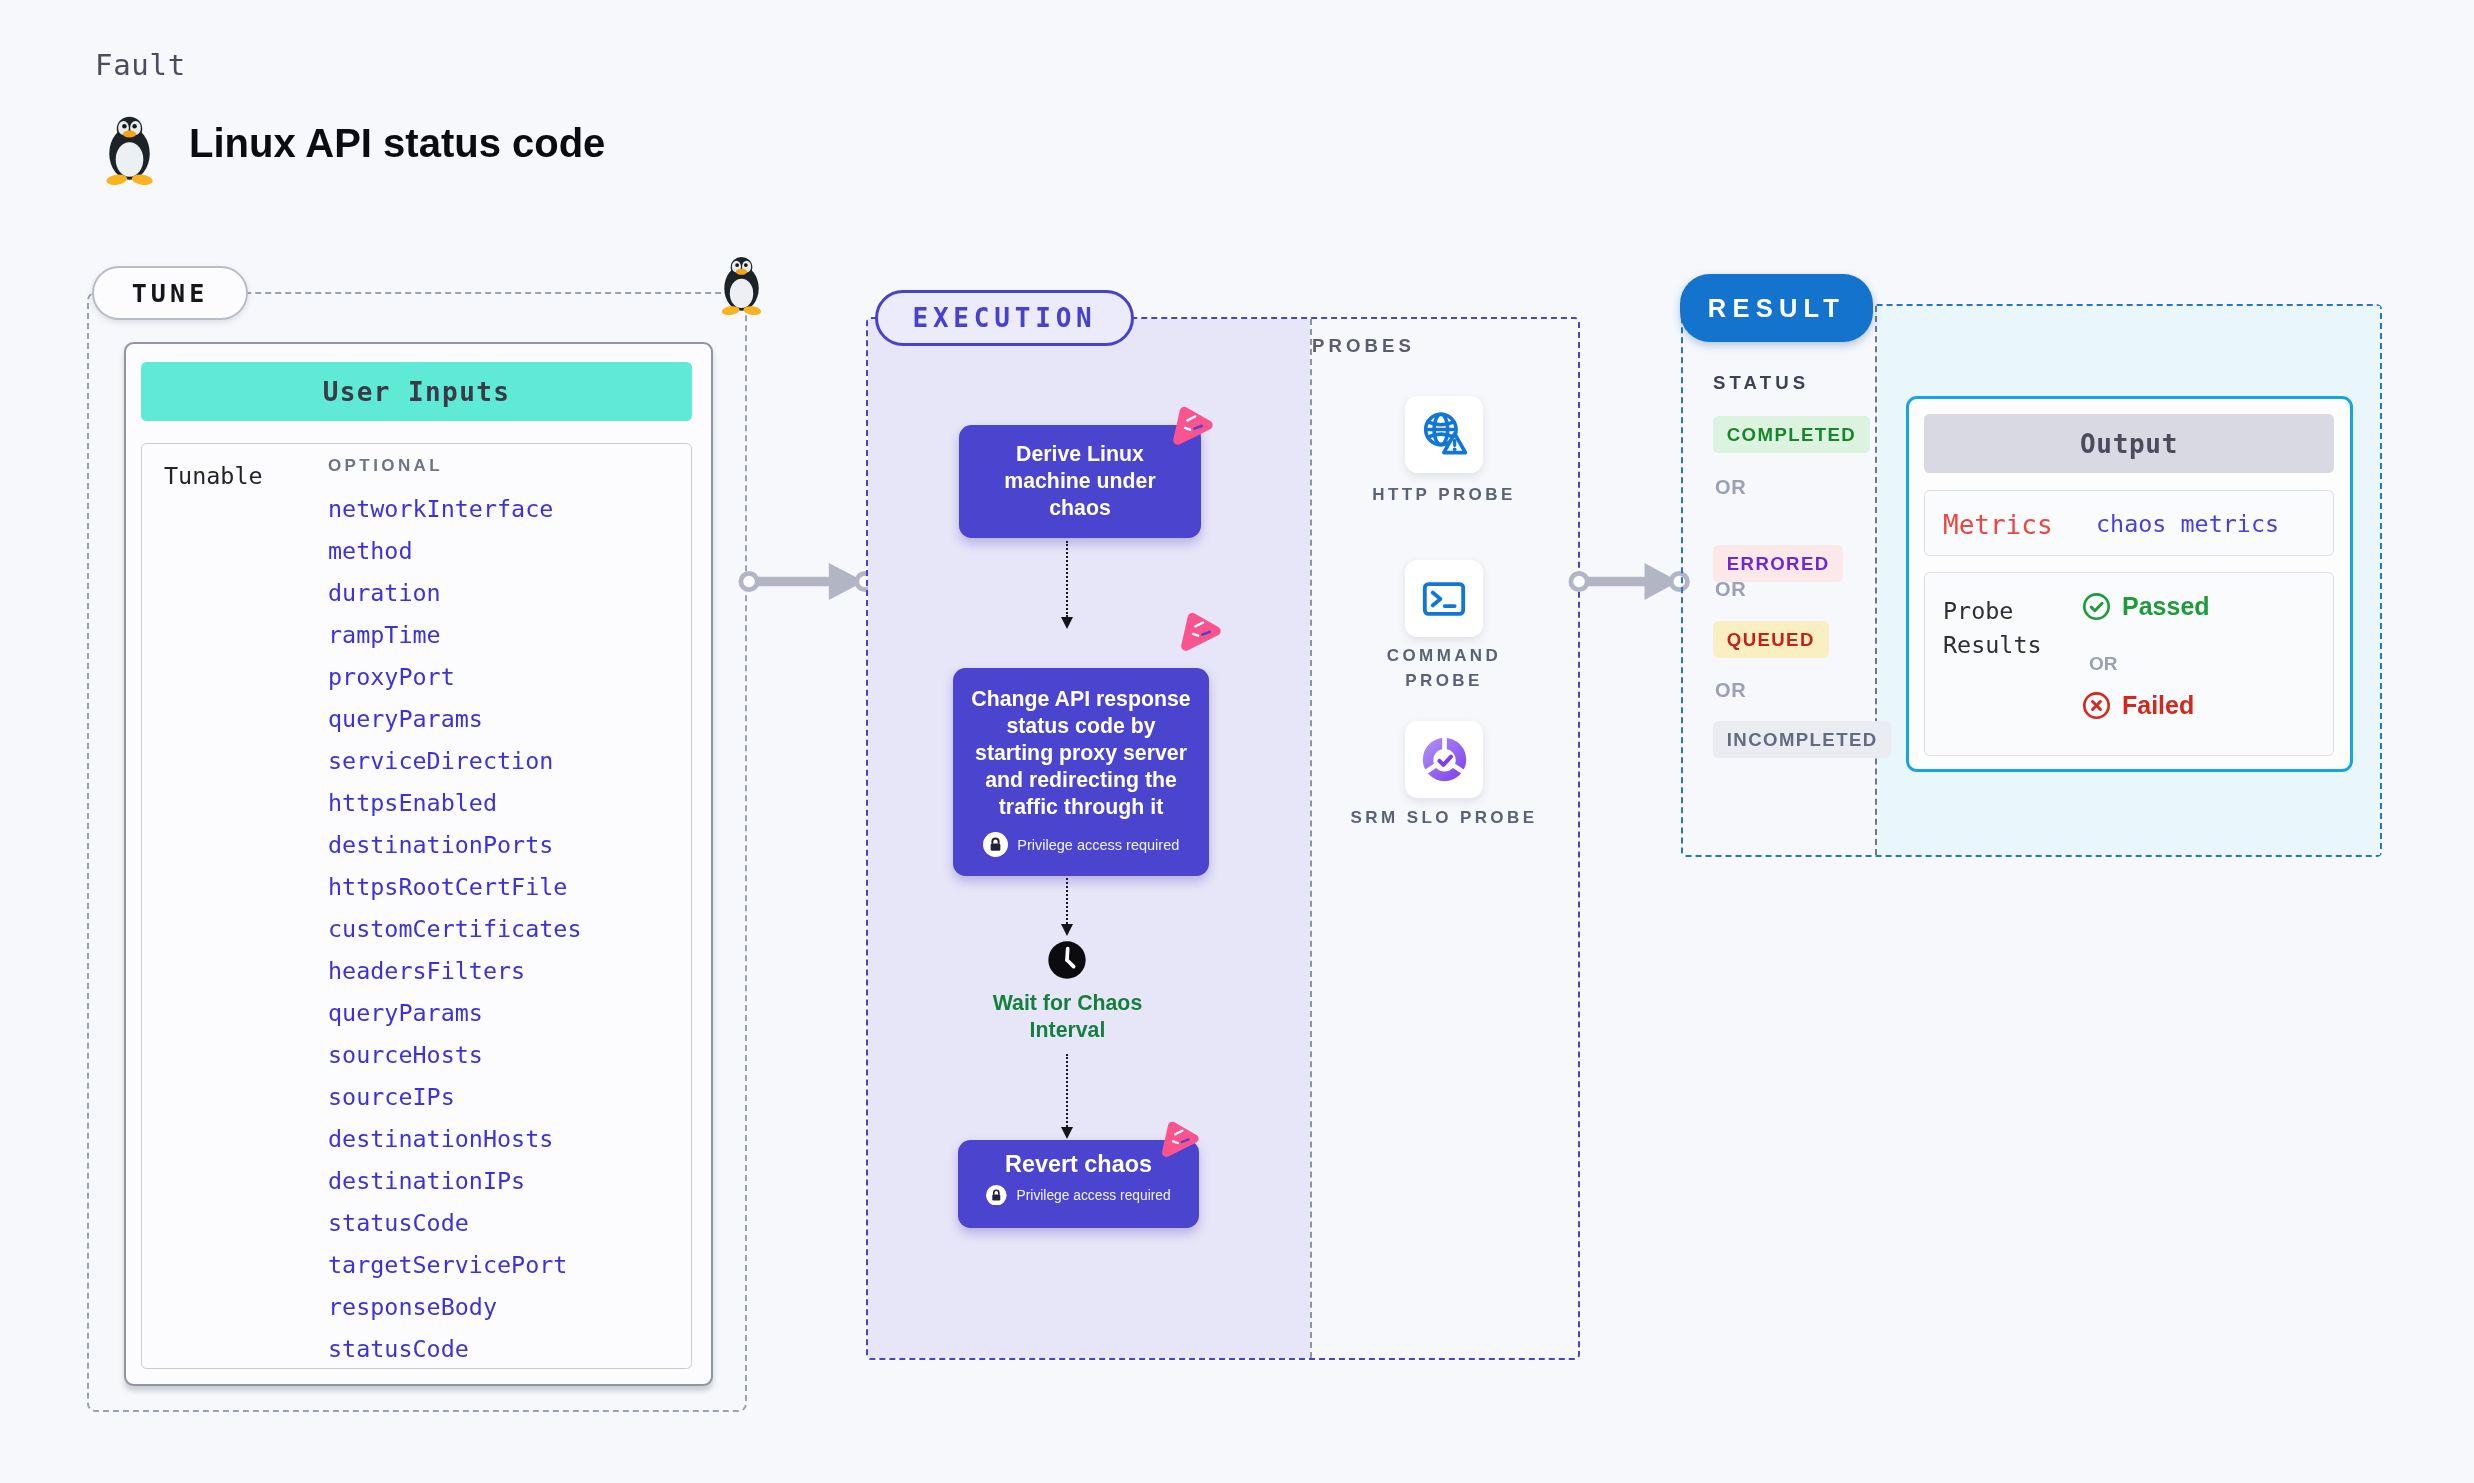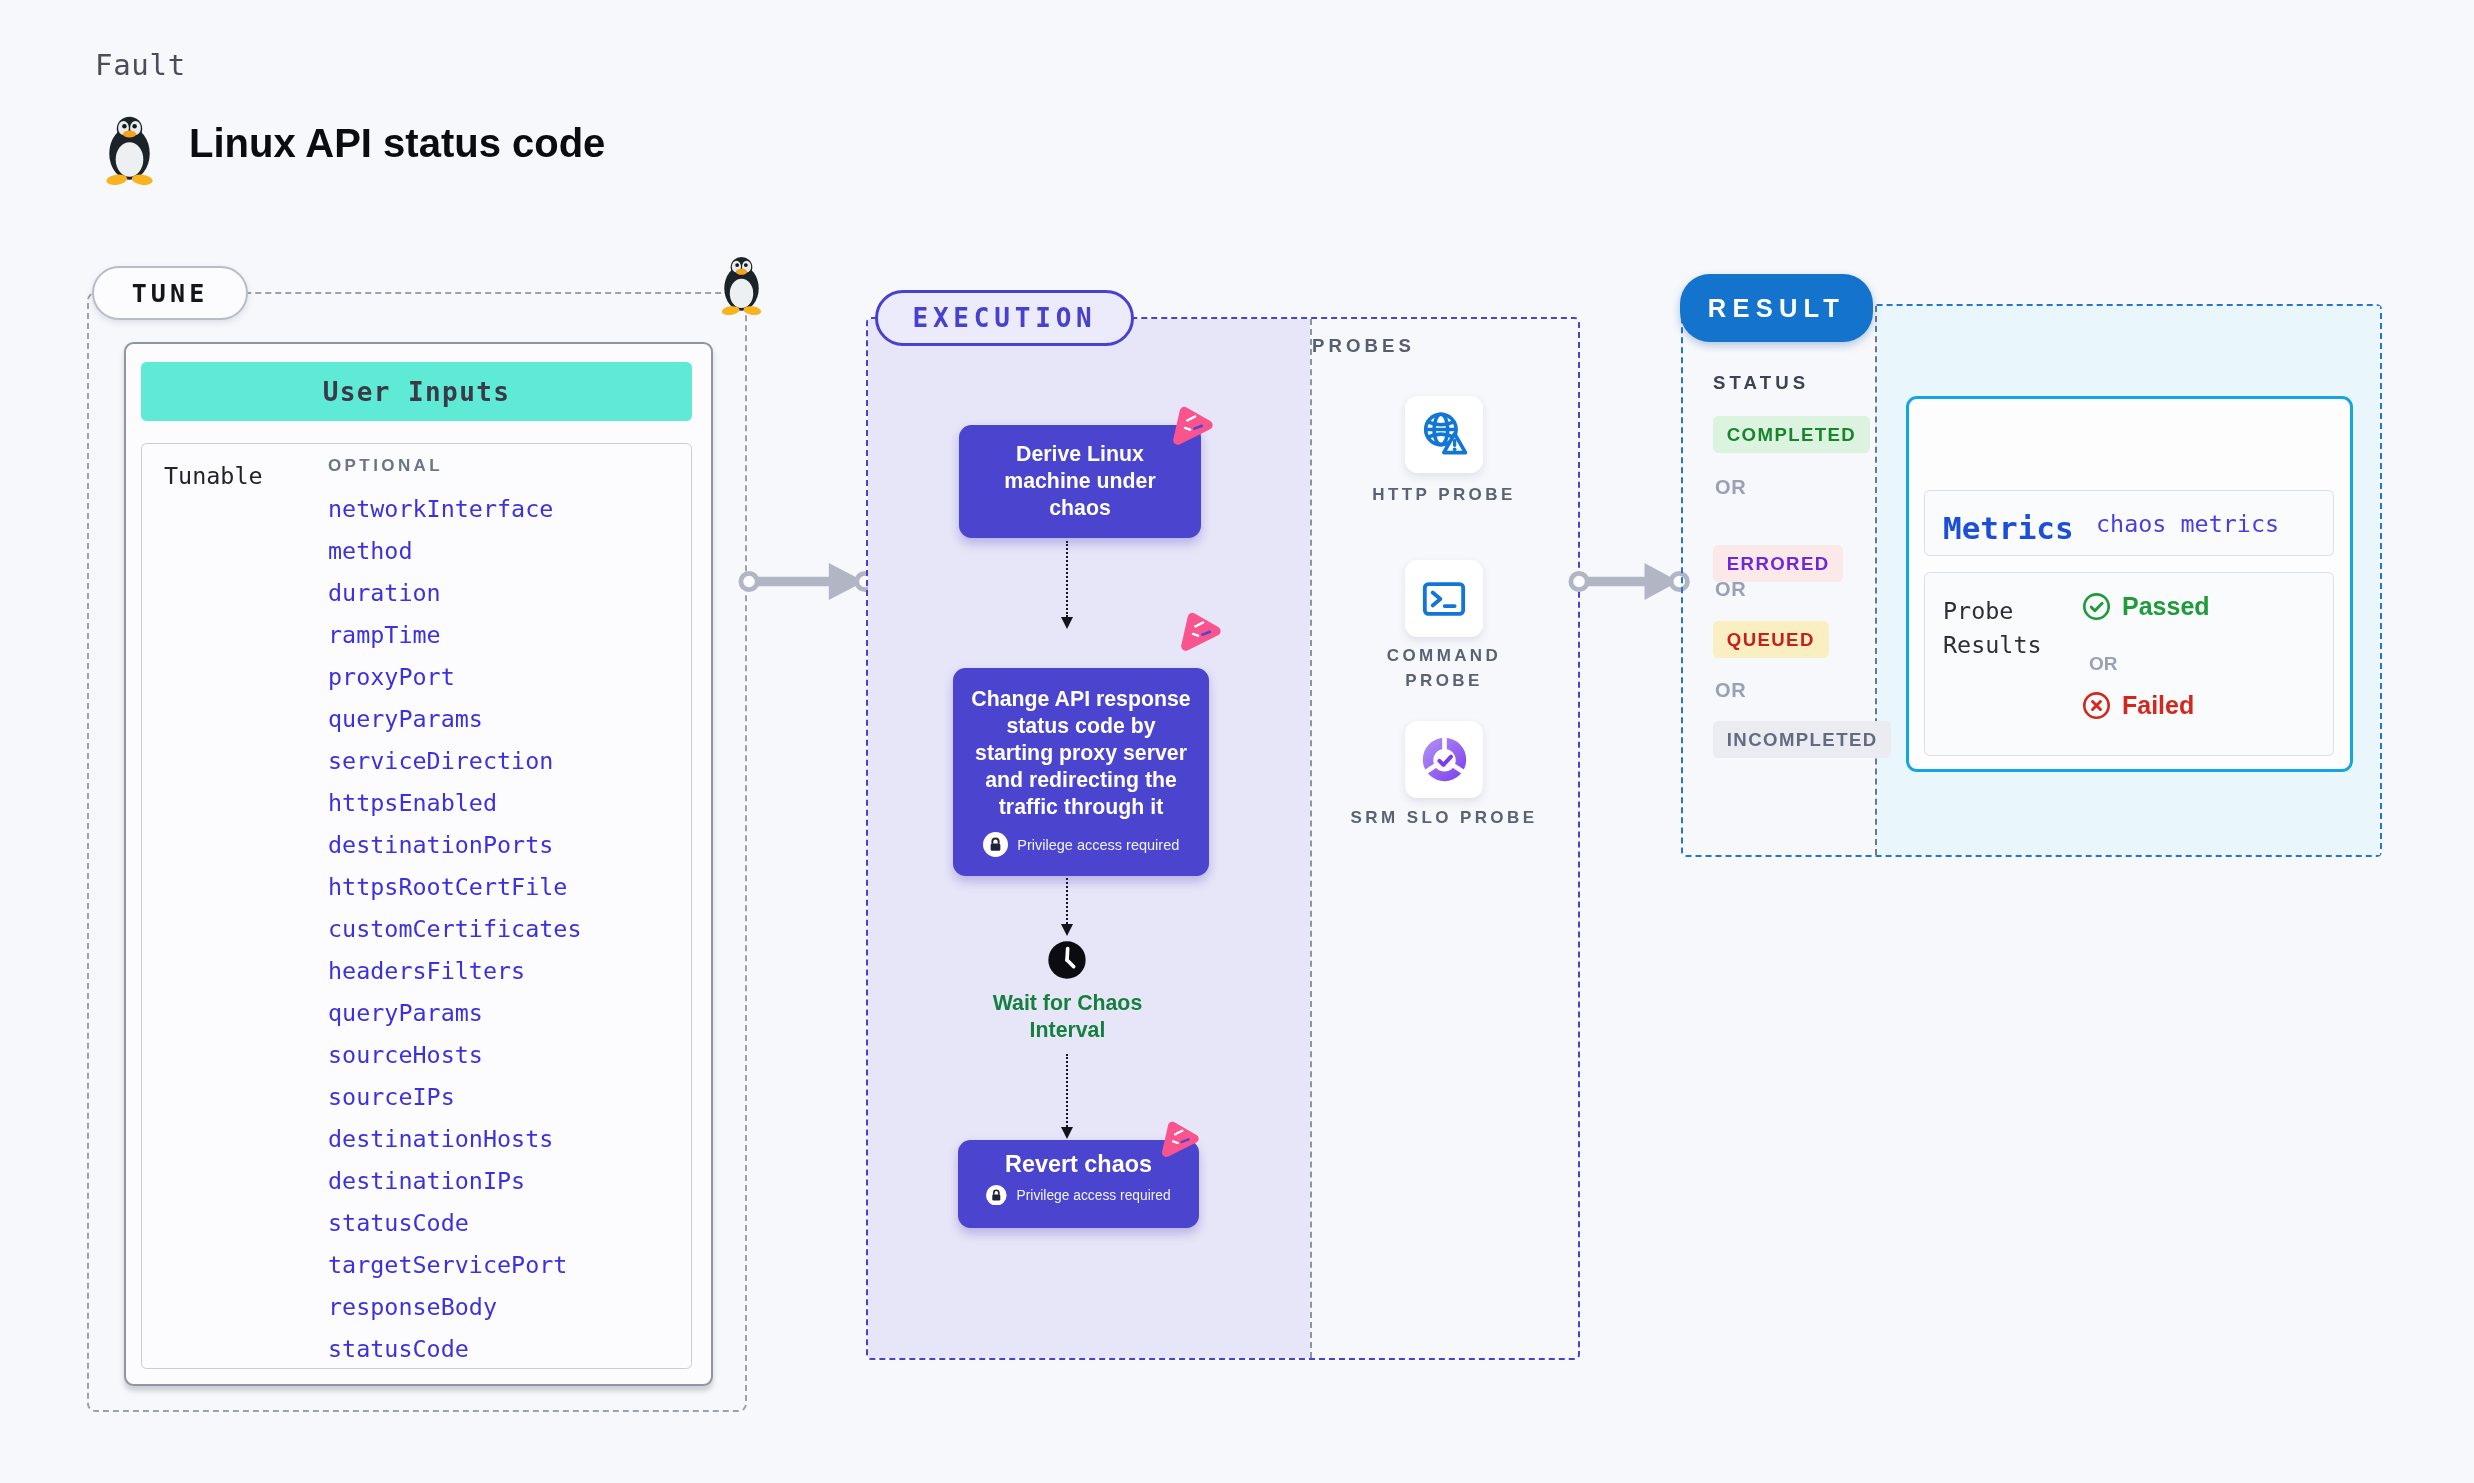--- a/index.html
+++ b/index.html
@@ -88,21 +88,21 @@
   .or-label{left:1715px;font-size:20px;font-weight:bold;color:#9AA0B5;letter-spacing:0.7px;}
   .or1{top:476px;} .or2{top:578px;} .or3{top:679px;}
 
   .output-card{left:1906px;top:396px;width:447px;height:376px;background:#FDFDFE;border:3.4px solid #15A6E0;
                border-radius:11px;box-sizing:border-box;}
   .out-header{left:15px;top:15px;width:410px;height:59px;background:#D9D9E3;border-radius:5.5px;
               font-size:26px;font-weight:bold;color:#4B4B5C;letter-spacing:0.7px;}
   .out-row{border:1.4px solid #DBDEE5;border-radius:5.5px;background:#FAFBFD;box-sizing:border-box;}
   .out-row1{left:15px;top:91px;width:410px;height:66px;}
   .out-row2{left:15px;top:173px;width:410px;height:184px;}
-  .metrics-label{left:18px;top:19px;font-size:31px;color:#1d4ed8;font-weight:bold;}
+  .metrics-label{left:18px;top:19px;font-size:26px;color:#ef4444;}
   .metrics-value{left:171px;top:19px;font-size:23.4px;color:#4A3EE0;text-decoration:none;}
   .probe-results-label{left:18px;top:22px;width:124px;font-size:23.4px;line-height:1.45;color:#2E2E3A;}
   .pr-row{display:flex;align-items:center;gap:11px;}
   .pr-passed{left:157px;top:19px;}
   .pr-failed{left:157px;top:118px;}
   .pr-or{left:164px;top:80px;font-size:19px;font-weight:bold;color:#9AA0B5;}
   .passed-text{font-size:25px;font-weight:bold;color:#1E9B3A;}
   .failed-text{font-size:25px;font-weight:bold;color:#D2281E;}
 </style>
 </head>
@@ -309,20 +309,21 @@
   <div class="abs status-label sans">STATUS</div>
   <div class="abs badge badge-completed sans">COMPLETED</div>
   <div class="abs or-label or1 sans">OR</div>
   <div class="abs badge badge-errored sans">ERRORED</div>
   <div class="abs or-label or2 sans">OR</div>
   <div class="abs badge badge-queued sans">QUEUED</div>
   <div class="abs or-label or3 sans">OR</div>
   <div class="abs badge badge-incompleted sans">INCOMPLETED</div>
 
   <div class="abs output-card">
+    <div class="abs out-header mono flexc">Output</div>
 
     <div class="abs out-row out-row1">
       <div class="abs metrics-label mono">Metrics</div>
       <a class="abs metrics-value mono" href="#">chaos metrics</a>
     </div>
 
     <div class="abs out-row out-row2">
       <div class="abs probe-results-label mono">Probe Results</div>
 
       <div class="abs pr-row pr-passed">

